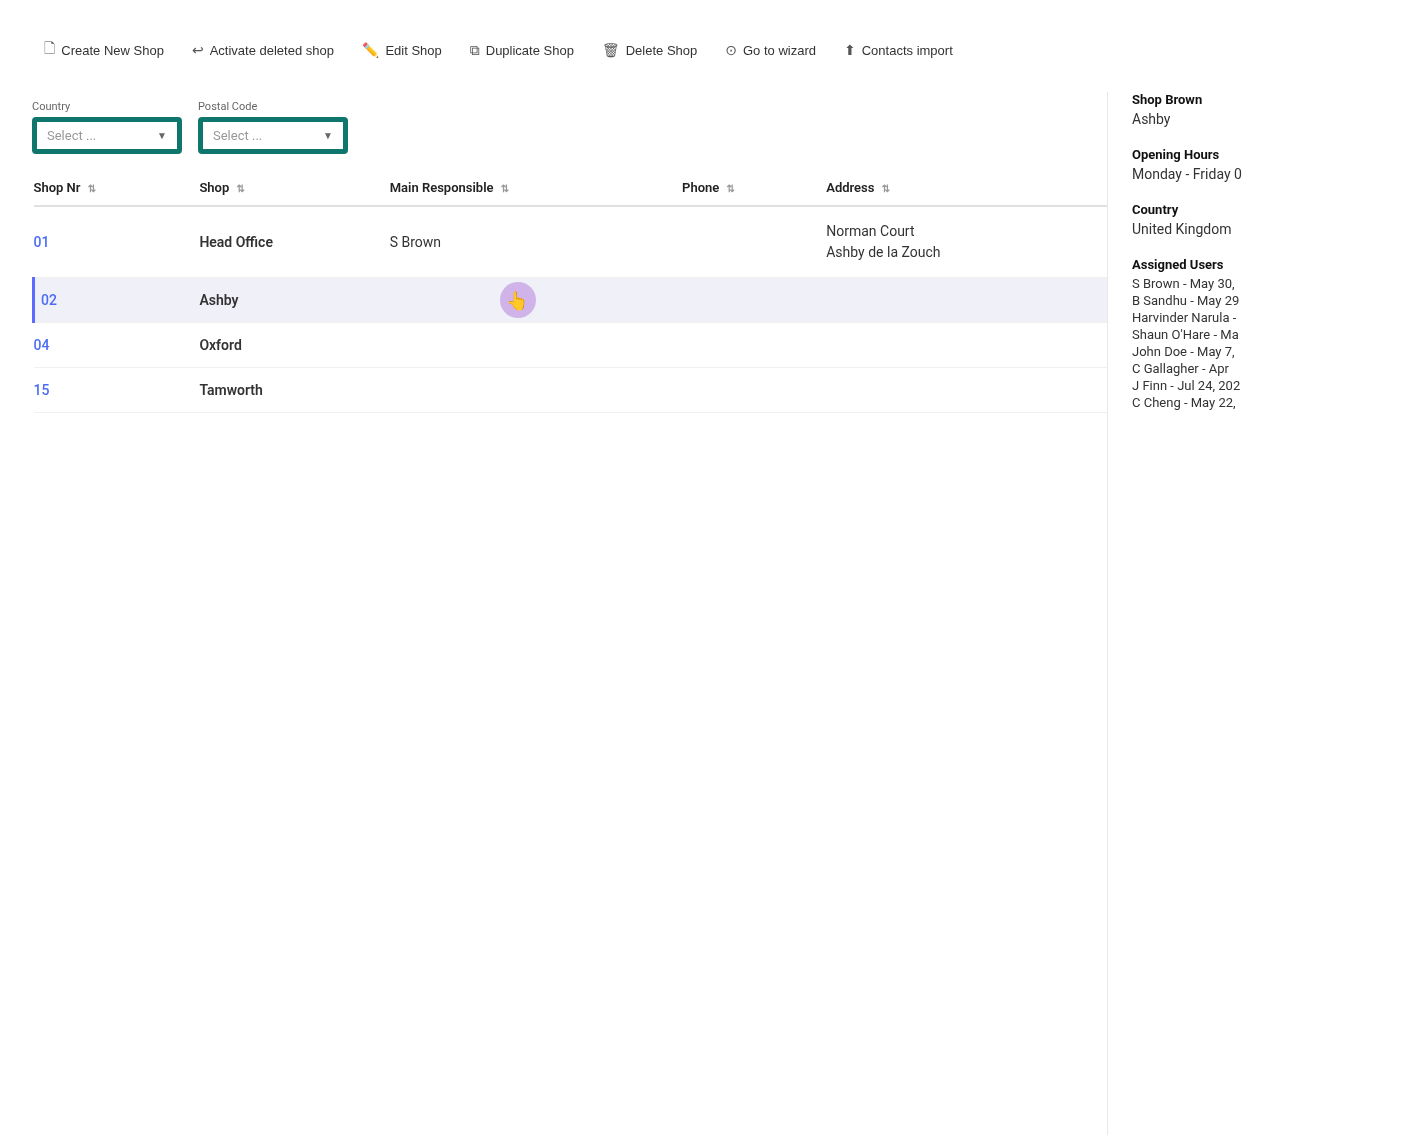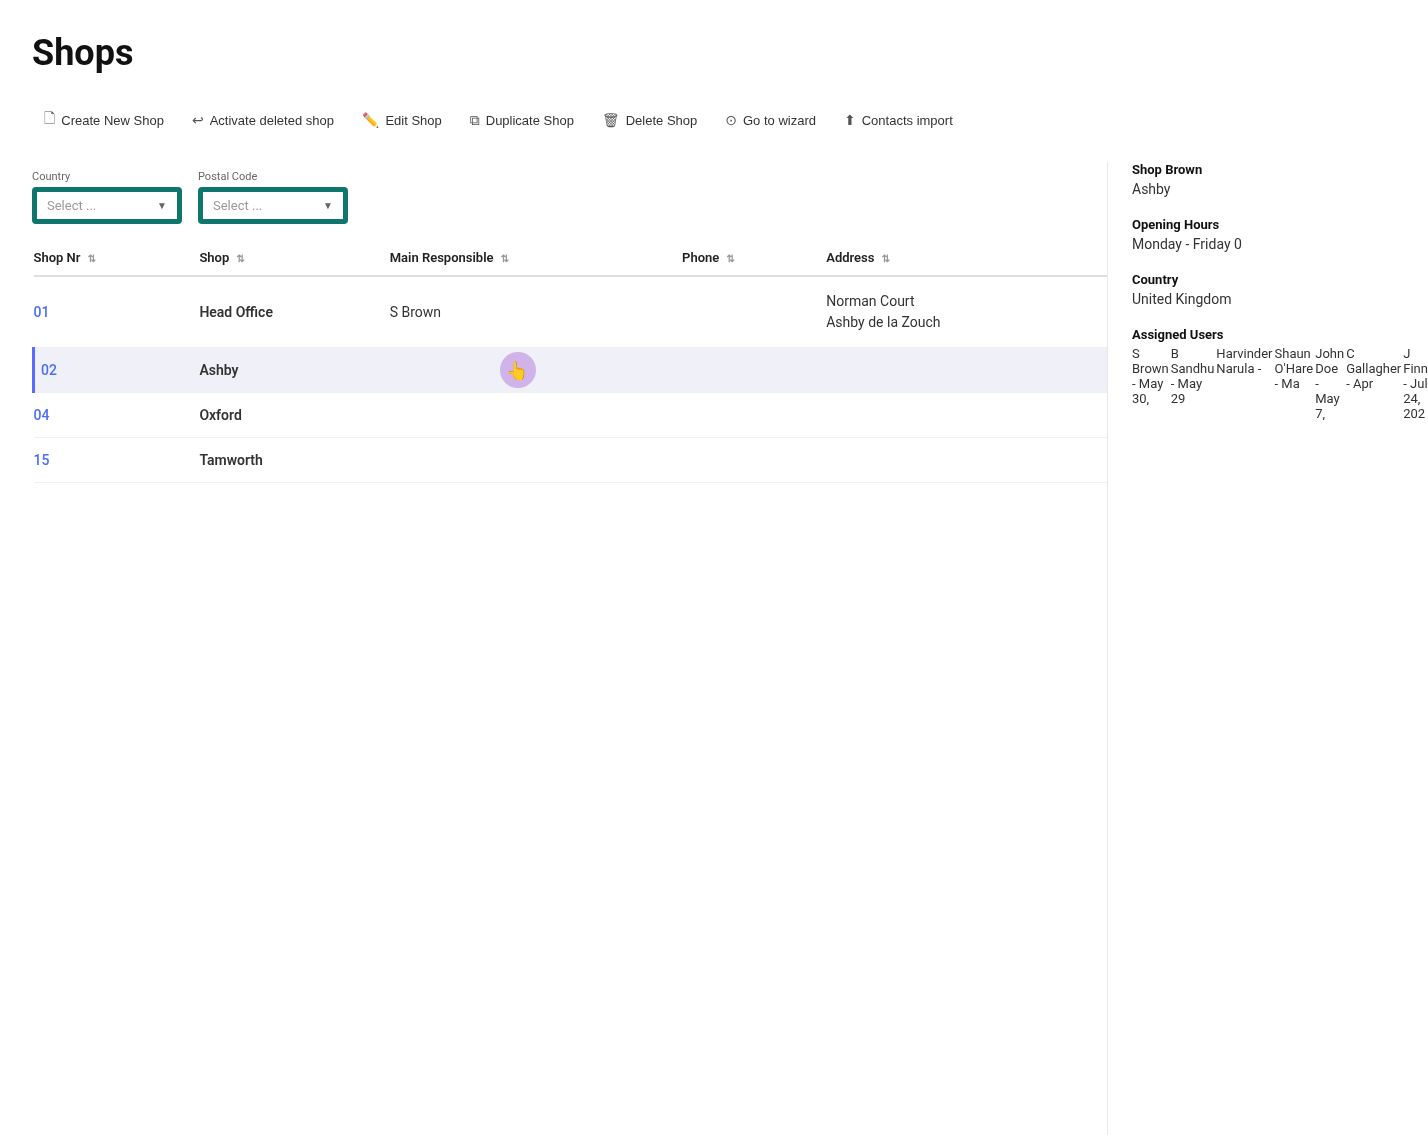--- a/index.html
+++ b/index.html
@@ -170,34 +170,33 @@
       font-weight: 700;
       color: #111;
       margin-bottom: 4px;
     }
     .info-section-value {
       font-size: 14px;
       color: #333;
     }
     .assigned-users-list {
       display: flex;
-      flex-direction: row;
+      flex-direction: column;
       gap: 2px;
     }
     .assigned-user-item {
       font-size: 13px;
       color: #333;
     }
   </style>
 </head>
 <body>
 
 <div class="page-container">
   <div class="header-area">
-    <h1 class="page-title">Shops</h1>
     <div class="toolbar">
 
       <button class="toolbar-btn">
         <span class="btn-icon">🗋</span>
         <span>Create New Shop</span>
       </button>
 
       <button class="toolbar-btn">
         <span class="btn-icon">↩</span>
         <span>Activate deleted shop</span>

